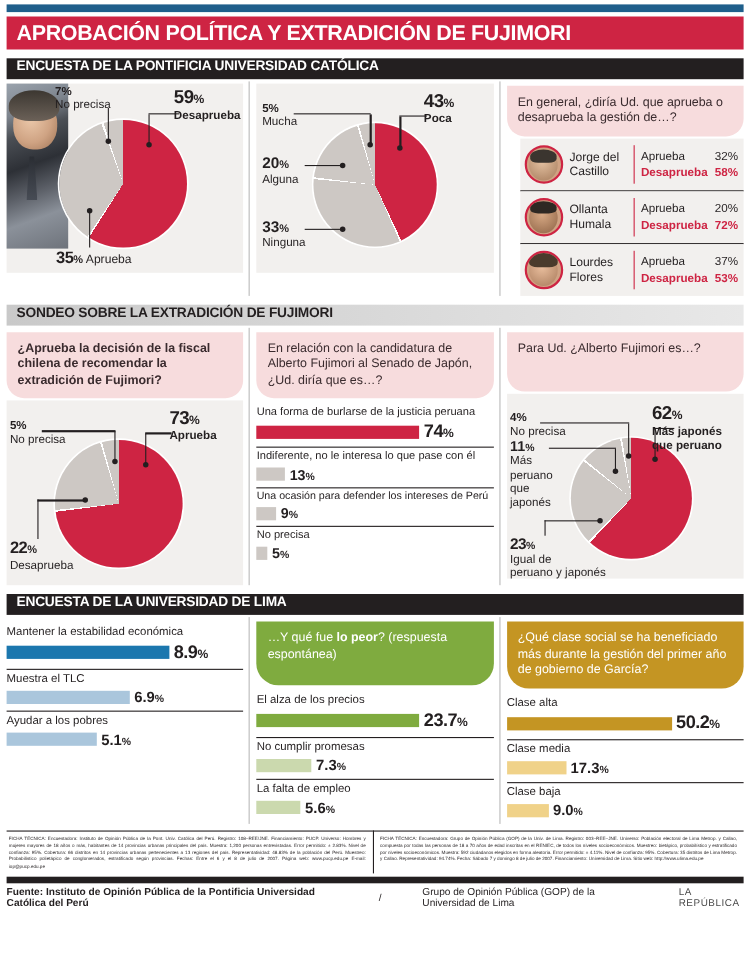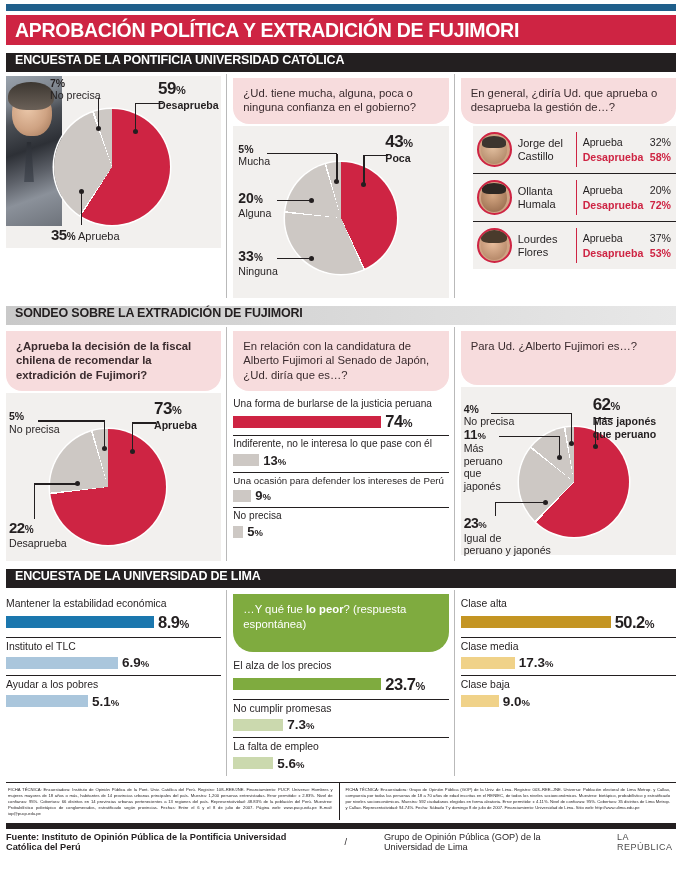--- a/index.html
+++ b/index.html
@@ -211,23 +211,20 @@
         <div class="dot" style="left:73px; top:113px;"></div>
         <div class="lead" style="left:75px; top:116px; width:1.3px; height:33px;"></div>
         <div class="lbl" style="left:45px; top:150px;">
           <span class="big" style="font-size:15px;"><span>35</span><span style="font-size:10px;">%</span></span>
           <span style="font-size:11px;">Aprueba</span>
         </div>
       </div>
     </div>
 
     <div class="col bordered">
-      <div class="qbox">
-        <p>¿Ud. tiene mucha, alguna, poca o ninguna confianza en el gobierno?</p>
-      </div>
       <div class="panel" style="height:172px; position:relative; margin-top:2px;">
 
         <div class="pie" style="left:52px; top:36px; width:112px; height:112px;
                     background: conic-gradient(from 0deg,
                       #ce2443 0deg 154.8deg,
                       #ffffff 154.8deg 156.5deg,
                       #cdc8c4 156.5deg 275.3deg,
                       #ffffff 275.3deg 277deg,
                       #cdc8c4 277deg 343deg,
                       #ffffff 343deg 344.7deg,
@@ -493,21 +490,21 @@
     <div class="col">
       <div style="margin-top:5px;">
         <div class="lbar-item">
           <div class="barlabel">Mantener la estabilidad económica</div>
           <div class="barrow">
             <div class="bar" style="width:148px; background:#1b77ae;"></div>
             <div class="barval big"><span>8.9</span><span class="u">%</span></div>
           </div>
         </div>
         <div class="lbar-item">
-          <div class="barlabel">Instituto el TLC</div>
+          <div class="barlabel">Muestra el TLC</div>
           <div class="barrow">
             <div class="bar" style="width:112px; background:#aac6dc;"></div>
             <div class="barval" style="font-size:13.5px;"><span>6.9</span><span class="u">%</span></div>
           </div>
         </div>
         <div class="lbar-item">
           <div class="barlabel">Ayudar a los pobres</div>
           <div class="barrow">
             <div class="bar" style="width:82px; background:#aac6dc;"></div>
             <div class="barval" style="font-size:13.5px;"><span>5.1</span><span class="u">%</span></div>
@@ -539,20 +536,23 @@
           <div class="barlabel">La falta de empleo</div>
           <div class="barrow">
             <div class="bar" style="width:40px; background:#cbd9ae;"></div>
             <div class="barval" style="font-size:13.5px;"><span>5.6</span><span class="u">%</span></div>
           </div>
         </div>
       </div>
     </div>
 
     <div class="col bordered">
+      <div class="qbox gold" style="min-height:58px;">
+        <p>¿Qué clase social se ha beneficiado más durante la gestión del primer año de gobierno de García?</p>
+      </div>
       <div style="margin-top:5px;">
         <div class="lbar-item">
           <div class="barlabel">Clase alta</div>
           <div class="barrow">
             <div class="bar" style="width:150px; background:#c49523;"></div>
             <div class="barval big"><span>50.2</span><span class="u">%</span></div>
           </div>
         </div>
         <div class="lbar-item">
           <div class="barlabel">Clase media</div>

